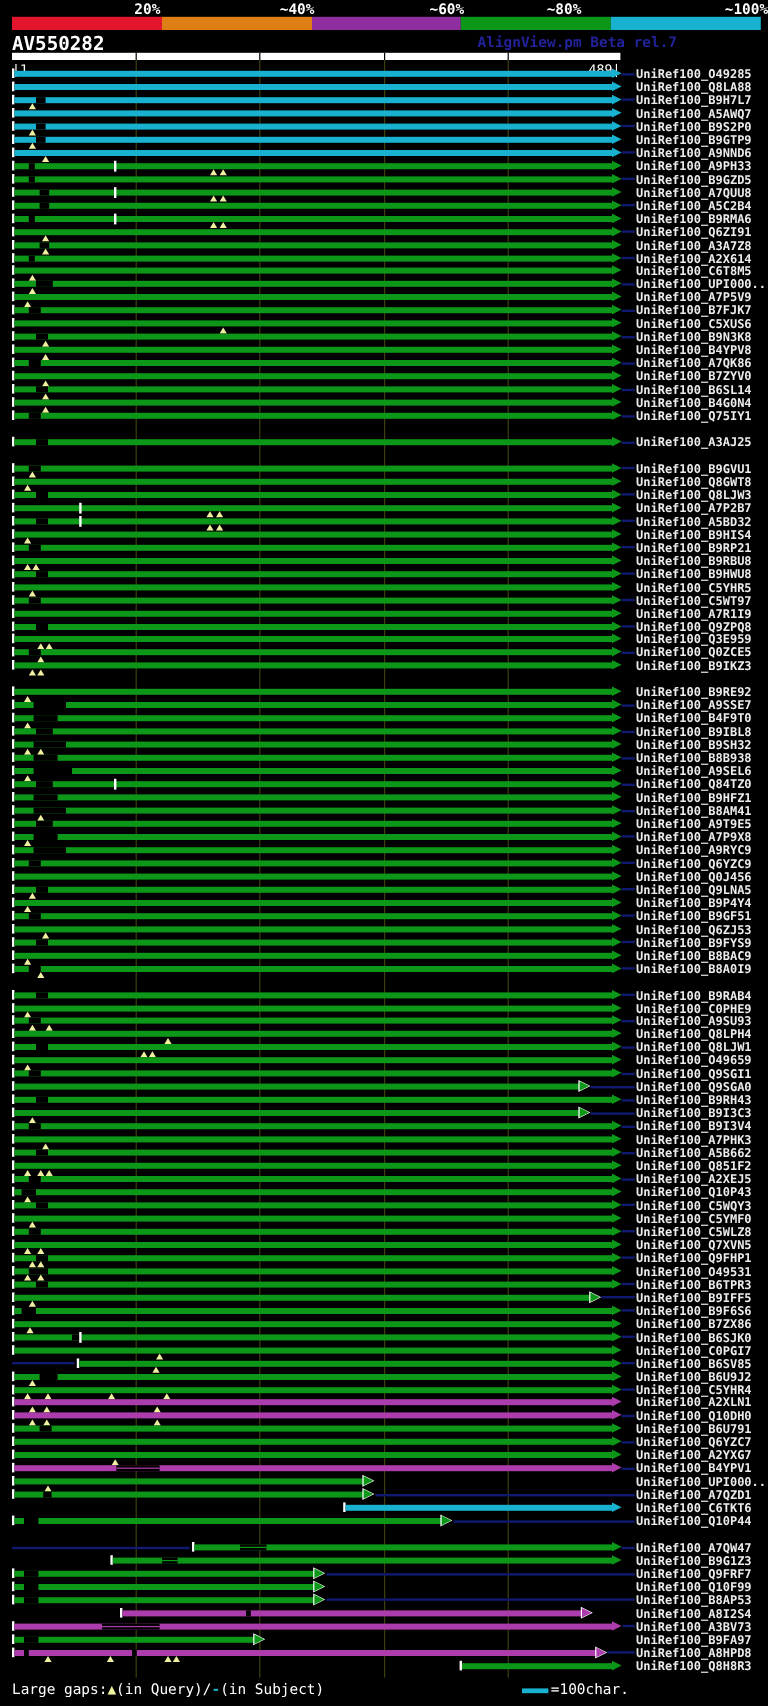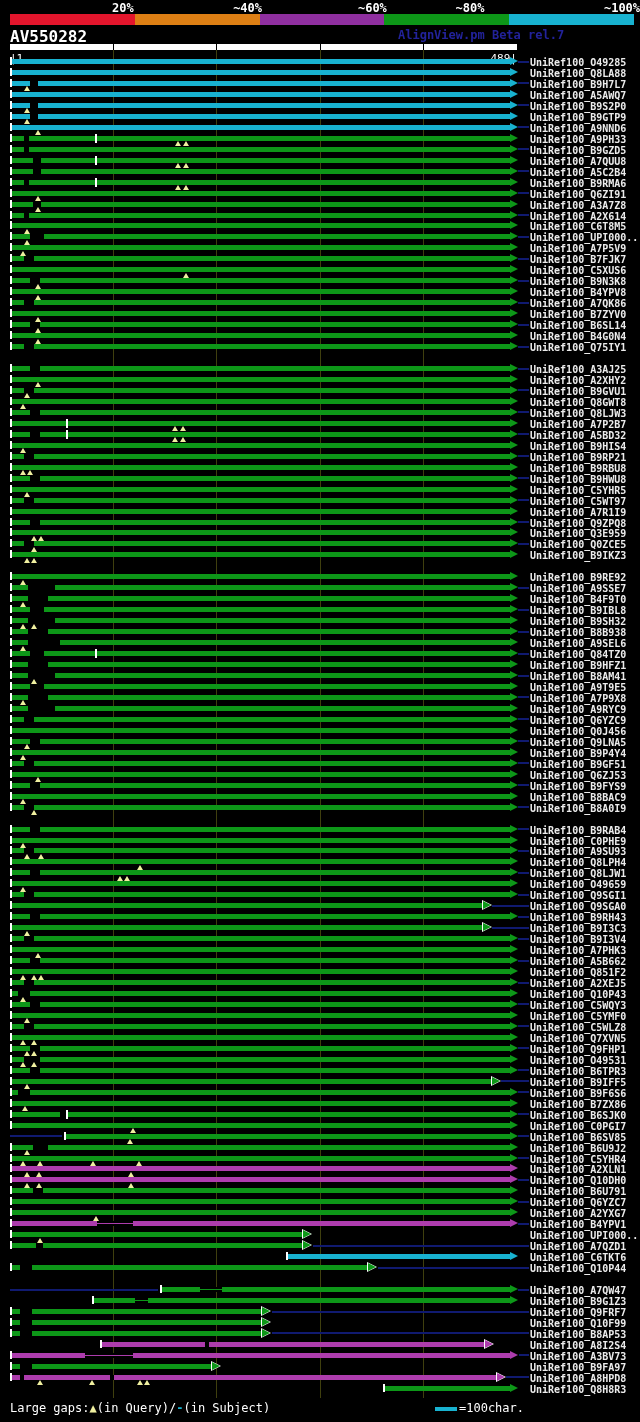--- a/index.html
+++ b/index.html
@@ -283,27 +283,20 @@
         <div class="lbl">UniRef100_Q75IY1</div>
       </div>
       <div class="row" style="top: 365.02px;">
         <div class="abs" style="left: 10px; top: -1px; width: 2px; height: 8px; background: rgb(255, 255, 255);"></div>
         <div class="abs" style="left: 12px; top: 1px; width: 498px; height: 5px; background: rgb(13, 151, 24);"></div>
         <div class="abs" style="left: 30px; top: 1px; width: 10px; height: 5px; background: rgb(0, 0, 0);"></div>
         <div class="abs" style="left: 510px; top: -1px; width: 0px; height: 0px; border-top: 4.5px solid transparent; border-bottom: 4.5px solid transparent; border-left: 8px solid rgb(13, 151, 24);"></div>
         <div class="abs" style="left: 518px; top: 2.5px; width: 11px; height: 2px; background: rgb(16, 26, 112);"></div>
         <div class="lbl">UniRef100_A3AJ25</div>
       </div>
-      <div class="row" style="top: 375.985px;">
-        <div class="abs" style="left: 10px; top: -1px; width: 2px; height: 8px; background: rgb(255, 255, 255);"></div>
-        <div class="abs" style="left: 12px; top: 1px; width: 498px; height: 5px; background: rgb(13, 151, 24);"></div>
-        <div class="abs" style="left: 35px; top: 6.5px; width: 0px; height: 0px; border-left: 3px solid transparent; border-right: 3px solid transparent; border-bottom: 5px solid rgb(240, 240, 160);"></div>
-        <div class="abs" style="left: 510px; top: -1px; width: 0px; height: 0px; border-top: 4.5px solid transparent; border-bottom: 4.5px solid transparent; border-left: 8px solid rgb(13, 151, 24);"></div>
-        <div class="lbl">UniRef100_A2XHY2</div>
-      </div>
       <div class="row" style="top: 386.95px;">
         <div class="abs" style="left: 10px; top: -1px; width: 2px; height: 8px; background: rgb(255, 255, 255);"></div>
         <div class="abs" style="left: 12px; top: 1px; width: 498px; height: 5px; background: rgb(13, 151, 24);"></div>
         <div class="abs" style="left: 24px; top: 1px; width: 10px; height: 5px; background: rgb(0, 0, 0);"></div>
         <div class="abs" style="left: 24px; top: 6.5px; width: 0px; height: 0px; border-left: 3px solid transparent; border-right: 3px solid transparent; border-bottom: 5px solid rgb(240, 240, 160);"></div>
         <div class="abs" style="left: 510px; top: -1px; width: 0px; height: 0px; border-top: 4.5px solid transparent; border-bottom: 4.5px solid transparent; border-left: 8px solid rgb(13, 151, 24);"></div>
         <div class="abs" style="left: 518px; top: 2.5px; width: 11px; height: 2px; background: rgb(16, 26, 112);"></div>
         <div class="lbl">UniRef100_B9GVU1</div>
       </div>
       <div class="row" style="top: 397.915px;">

